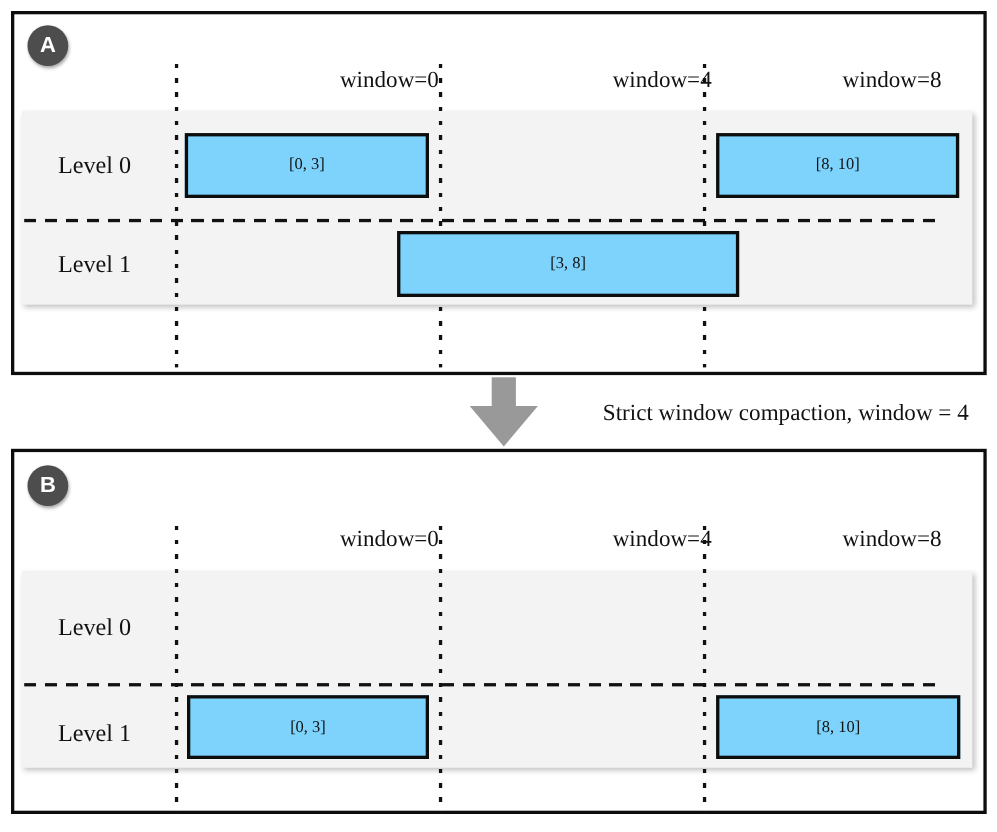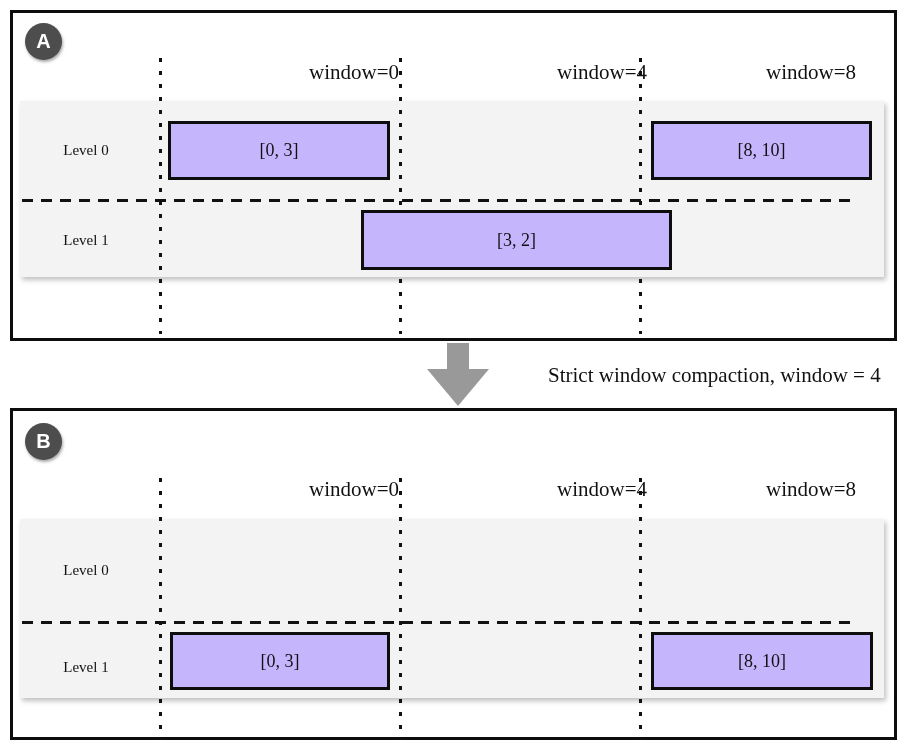--- a/index.html
+++ b/index.html
@@ -82,34 +82,34 @@
   #panel-a .colhead { top: 47px; }
   #panel-b .colhead { top: 66px; }
   .colhead.c0 { left: 146px; }
   .colhead.c1 { left: 394px; }
   .colhead.c2 { left: 598px; width: 245px; }
 
   .rowlabel {
     position: absolute;
     left: 13px; width: 120px;
     text-align: center;
-    font-size: 15px;
+    font-size: 22px;
     line-height: 24px;
   }
   #panel-a .rowlabel.r0 { top: 125px; }
   #panel-a .rowlabel.r1 { top: 215px; }
   #panel-b .rowlabel.r0 { top: 147px; }
   #panel-b .rowlabel.r1 { top: 244px; }
 
   .range-box {
     position: absolute;
-    background: #c4b5fd;
+    background: #7dd3fc;
     border: 3px solid var(--panel-border);
     display: flex; align-items: center; justify-content: center;
-    font-size: 18px;
+    font-size: 15px;
   }
   #panel-a .range-box.b0 { left: 155px; top: 108px; width: 222px; height: 59px; }
   #panel-a .range-box.b1 { left: 638px; top: 108px; width: 221px; height: 59px; }
   #panel-a .range-box.b2 { left: 348px; top: 197px; width: 311px; height: 60px; }
   #panel-b .range-box    { top: 221px; height: 58px; }
   #panel-b .range-box.b0 { left: 157px; width: 220px; }
   #panel-b .range-box.b1 { left: 397px; width: 221px; }
   #panel-b .range-box.b2 { left: 638px; width: 222px; }
 
   .arrow-shaft {
@@ -151,21 +151,21 @@
 
   <div class="colhead c0">window=0</div>
   <div class="colhead c1">window=4</div>
   <div class="colhead c2">window=8</div>
 
   <div class="rowlabel r0">Level 0</div>
   <div class="rowlabel r1">Level 1</div>
 
   <div class="range-box b0">[0, 3]</div>
   <div class="range-box b1">[8, 10]</div>
-  <div class="range-box b2">[3, 2]</div>
+  <div class="range-box b2">[3, 8]</div>
 </section>
 
 <div class="arrow-shaft"></div>
 <div class="arrow-head"></div>
 <div class="transition-label">Strict window compaction, window = 4</div>
 
 <section class="panel" id="panel-b">
   <div class="badge">B</div>
 
   <div class="band"></div>

